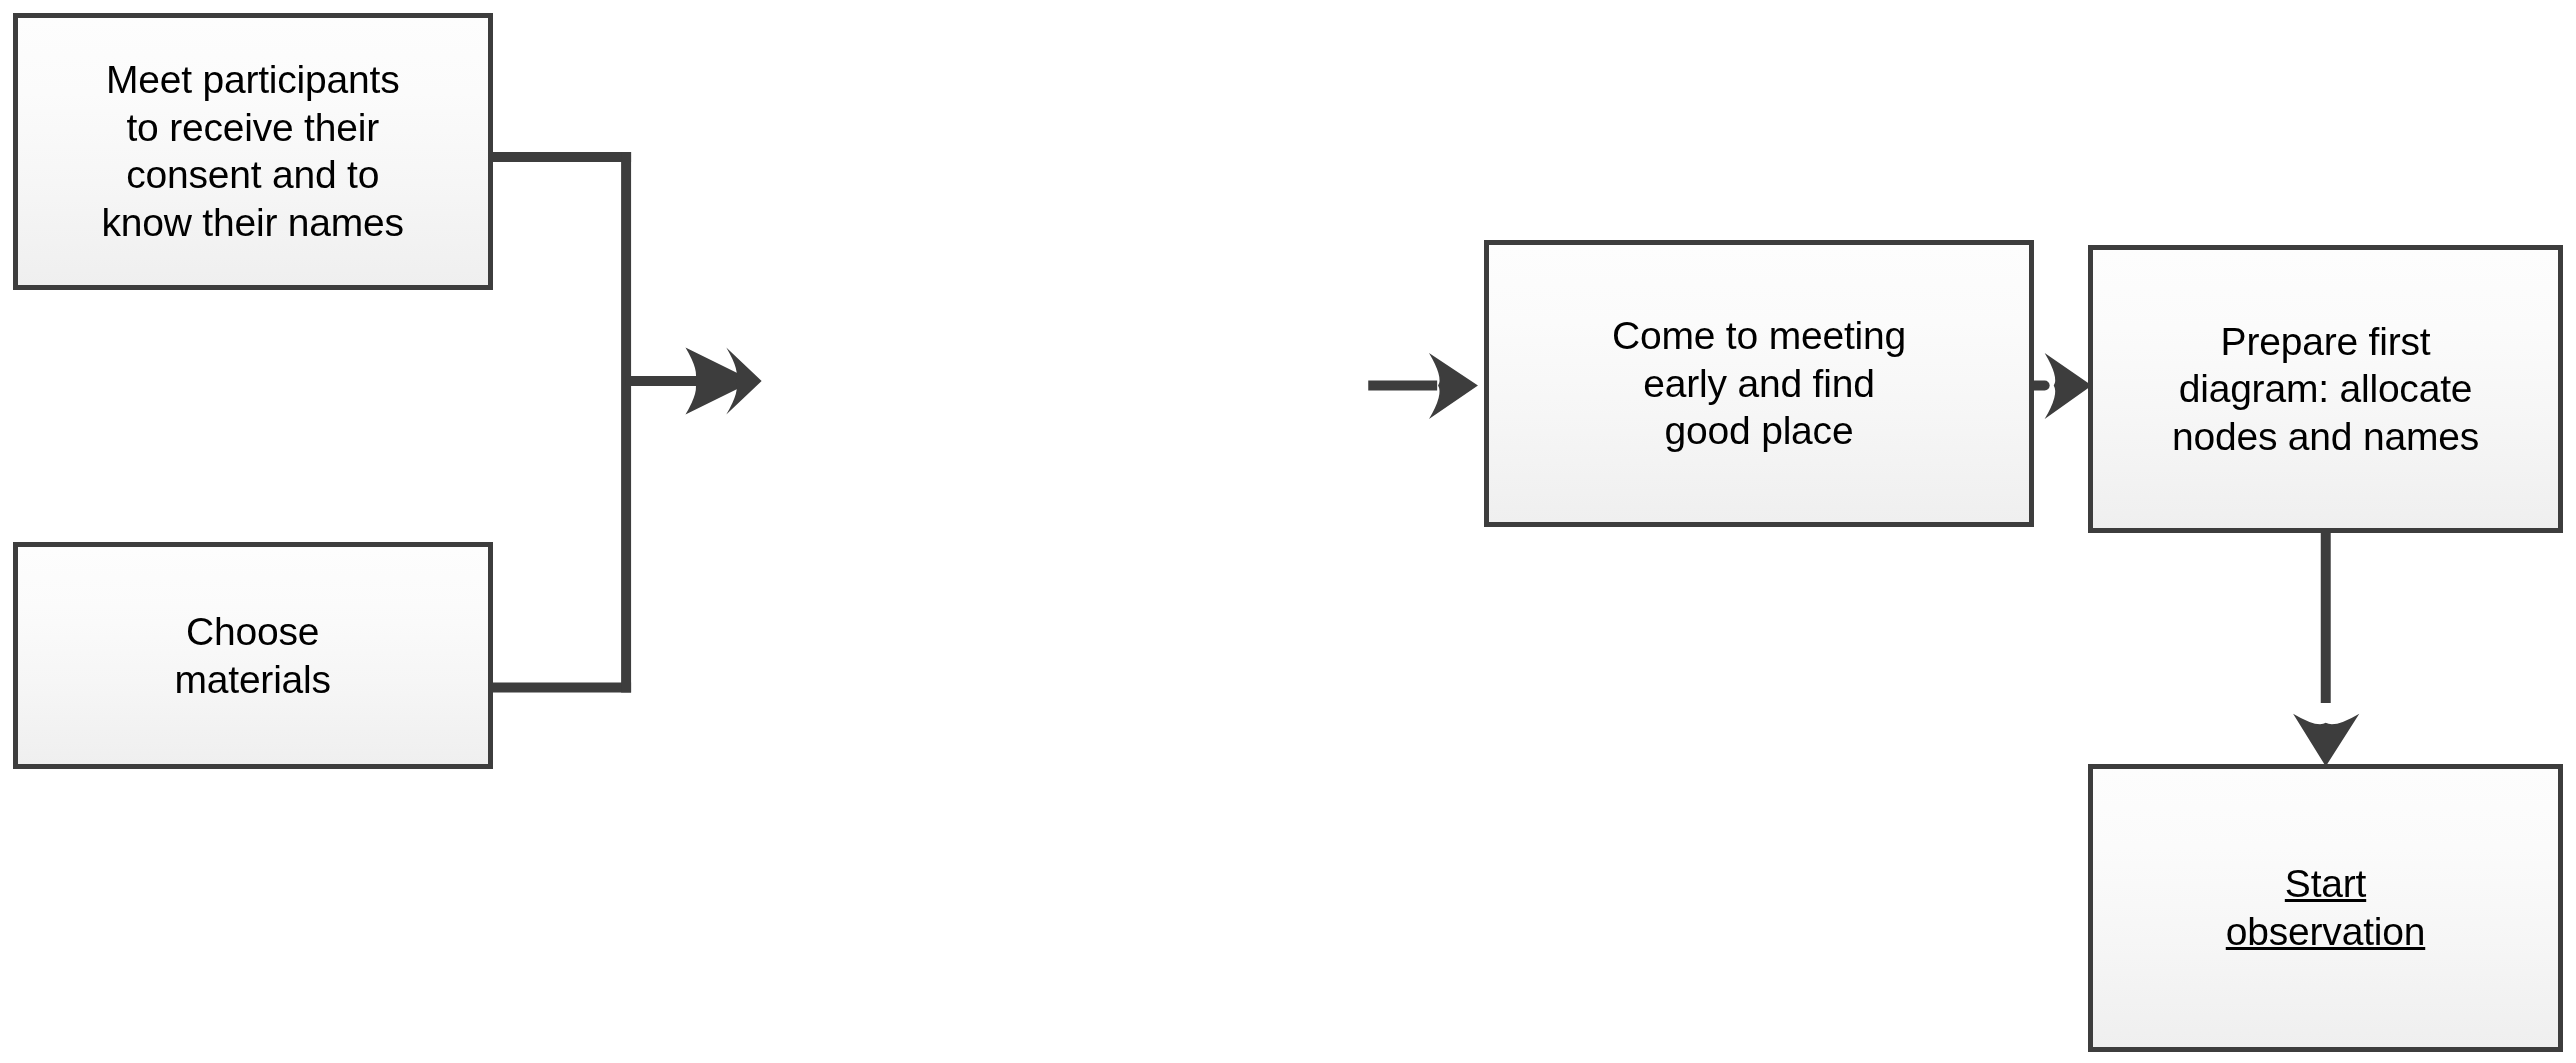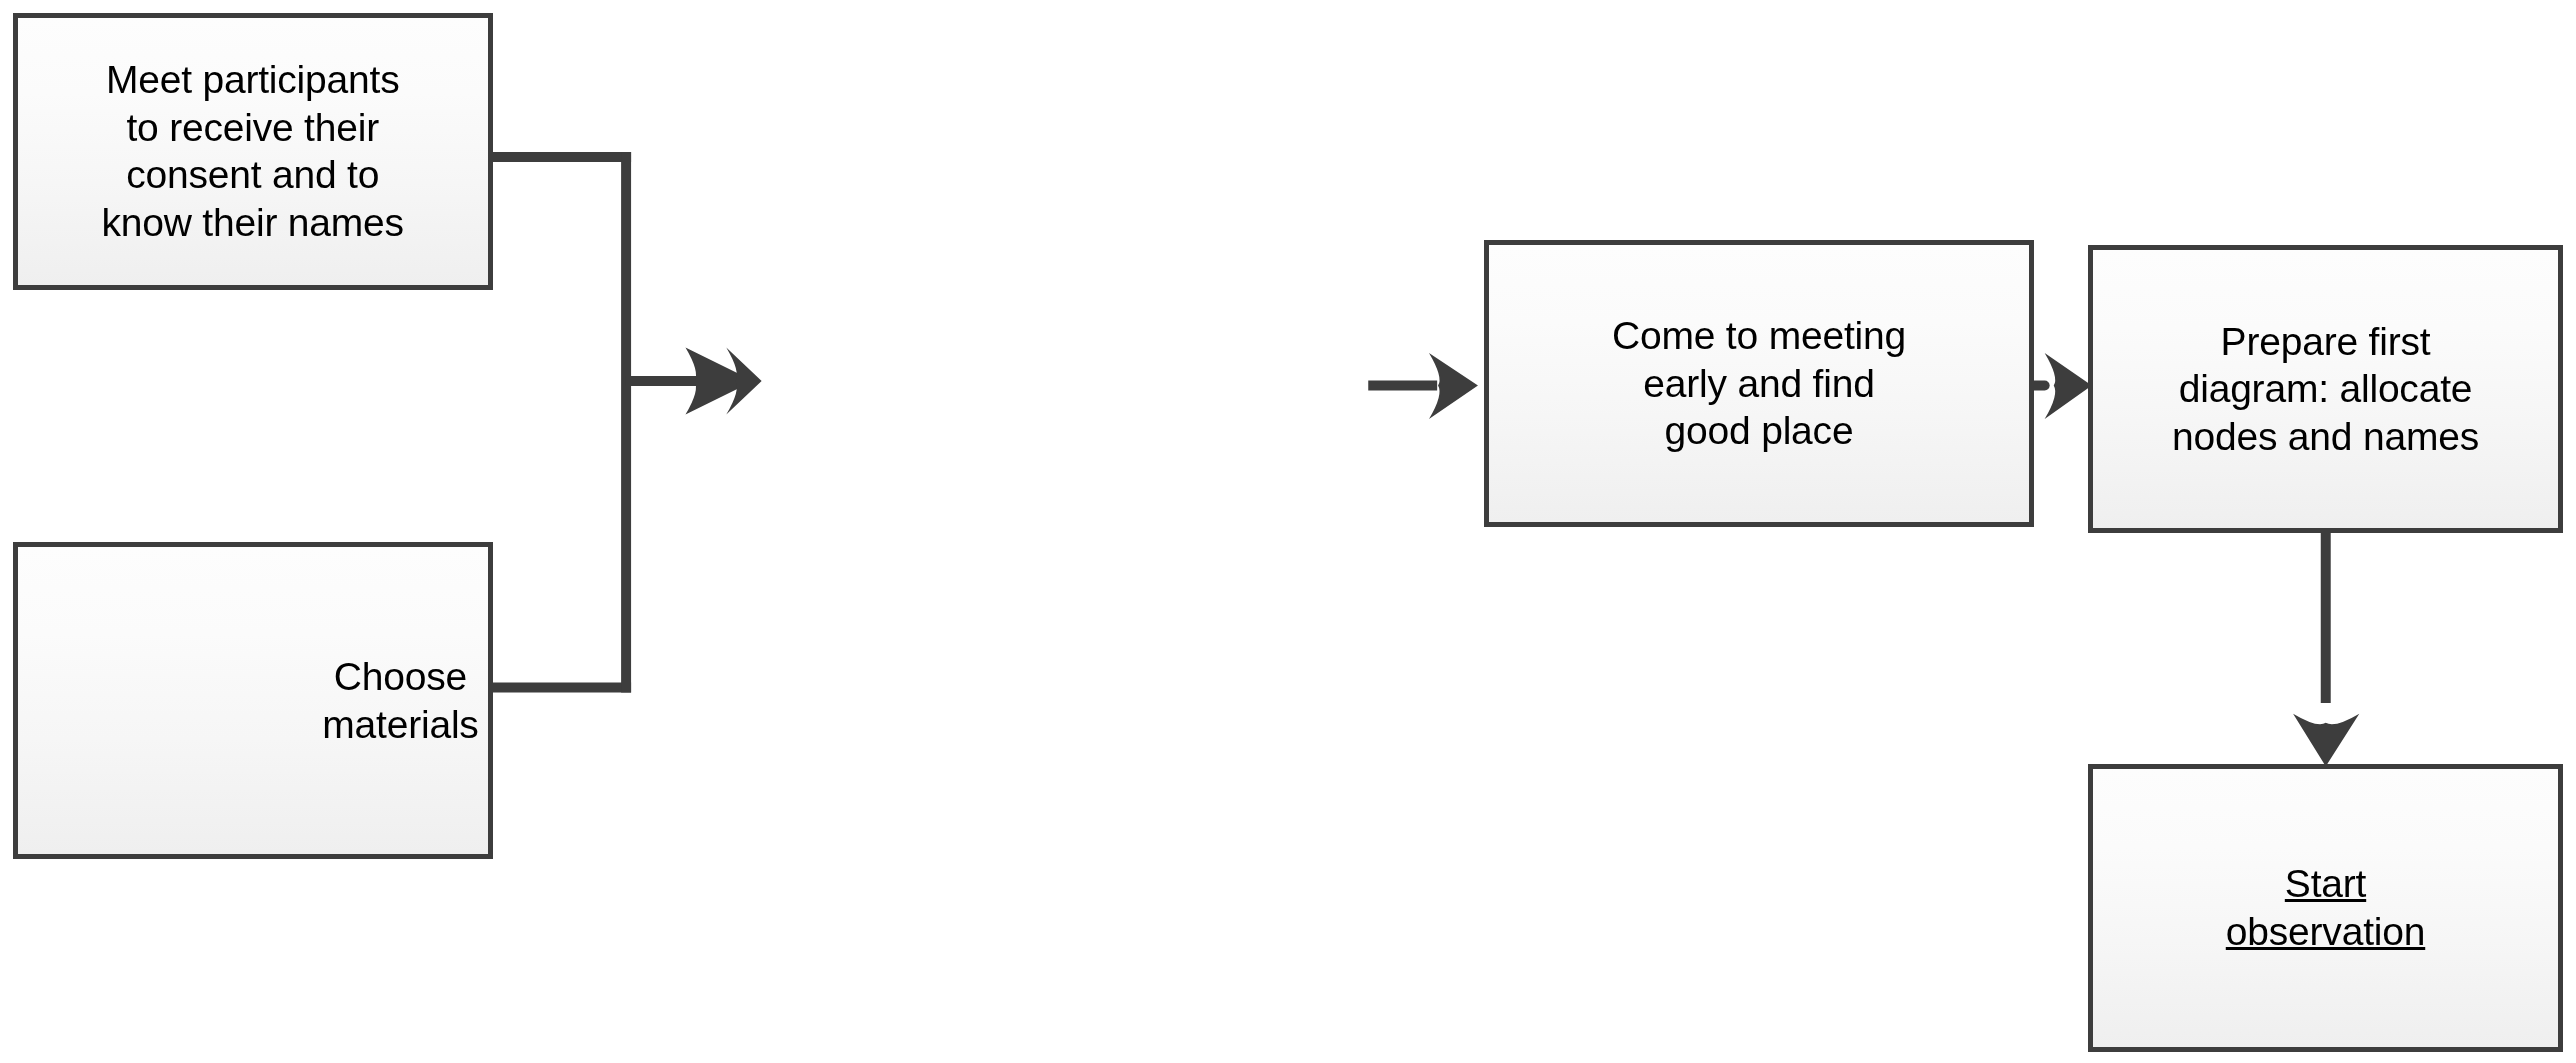--- a/index.html
+++ b/index.html
@@ -41,21 +41,21 @@
     font-size: 39px;
     line-height: 1.22;
     text-align: center;
     letter-spacing: -0.2px;
     white-space: pre-line;
     padding: 0 9px;
     font-weight: 400;
   }
   
   #node-meet-participants { left: 12.7px;   top: 12.7px;  width: 480px; height: 277px; }
-  #node-choose-materials  { left: 12.7px;   top: 542px; width: 480px; height: 317px; justify-content: flex-end; }
+  #node-choose-materials  { left: 12.7px;   top: 542px; width: 480px; height: 227px; }
   #node-coded-names       { left: 759px;  top: 212px; width: 609px; height: 294px; }
   #node-come-early        { left: 1475px; top: 240px; width: 550px; height: 287px; margin-left: 9px; }
   #node-prepare-diagram   { left: 2088px; top: 238px; width: 475px; height: 288px; margin-top: 7px; }
   #node-start-observation { left: 2088px; top: 764px; width: 475px; height: 288px; text-decoration: underline; }
 
   #node-coded-names .node-label { font-size: 40px; }
 </style>
 </head>
 <body>
 

